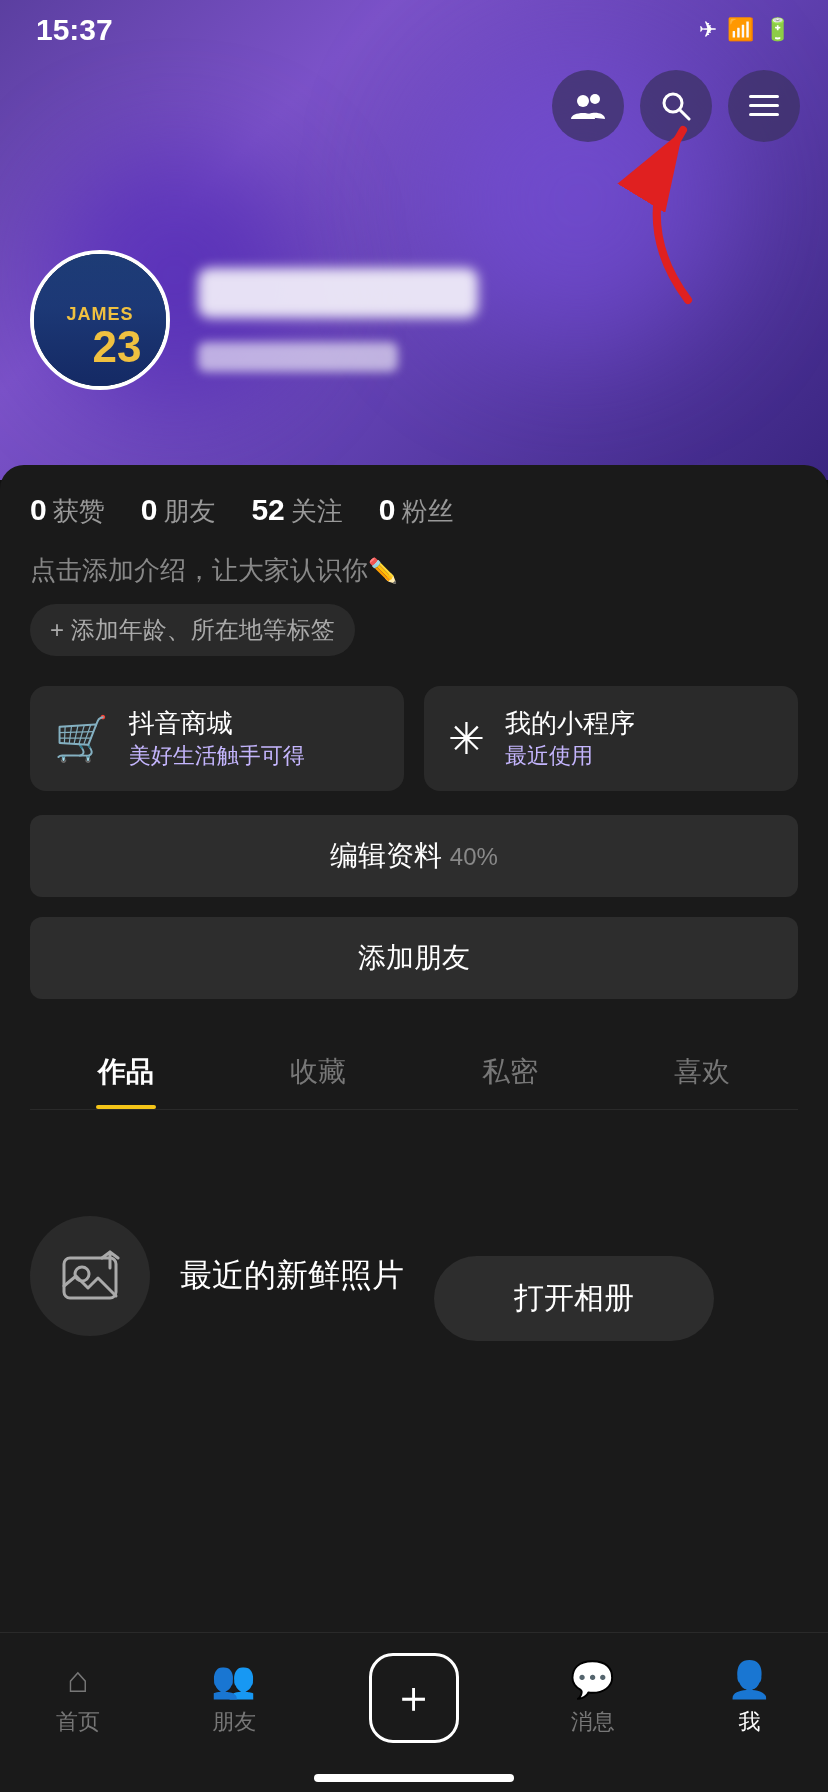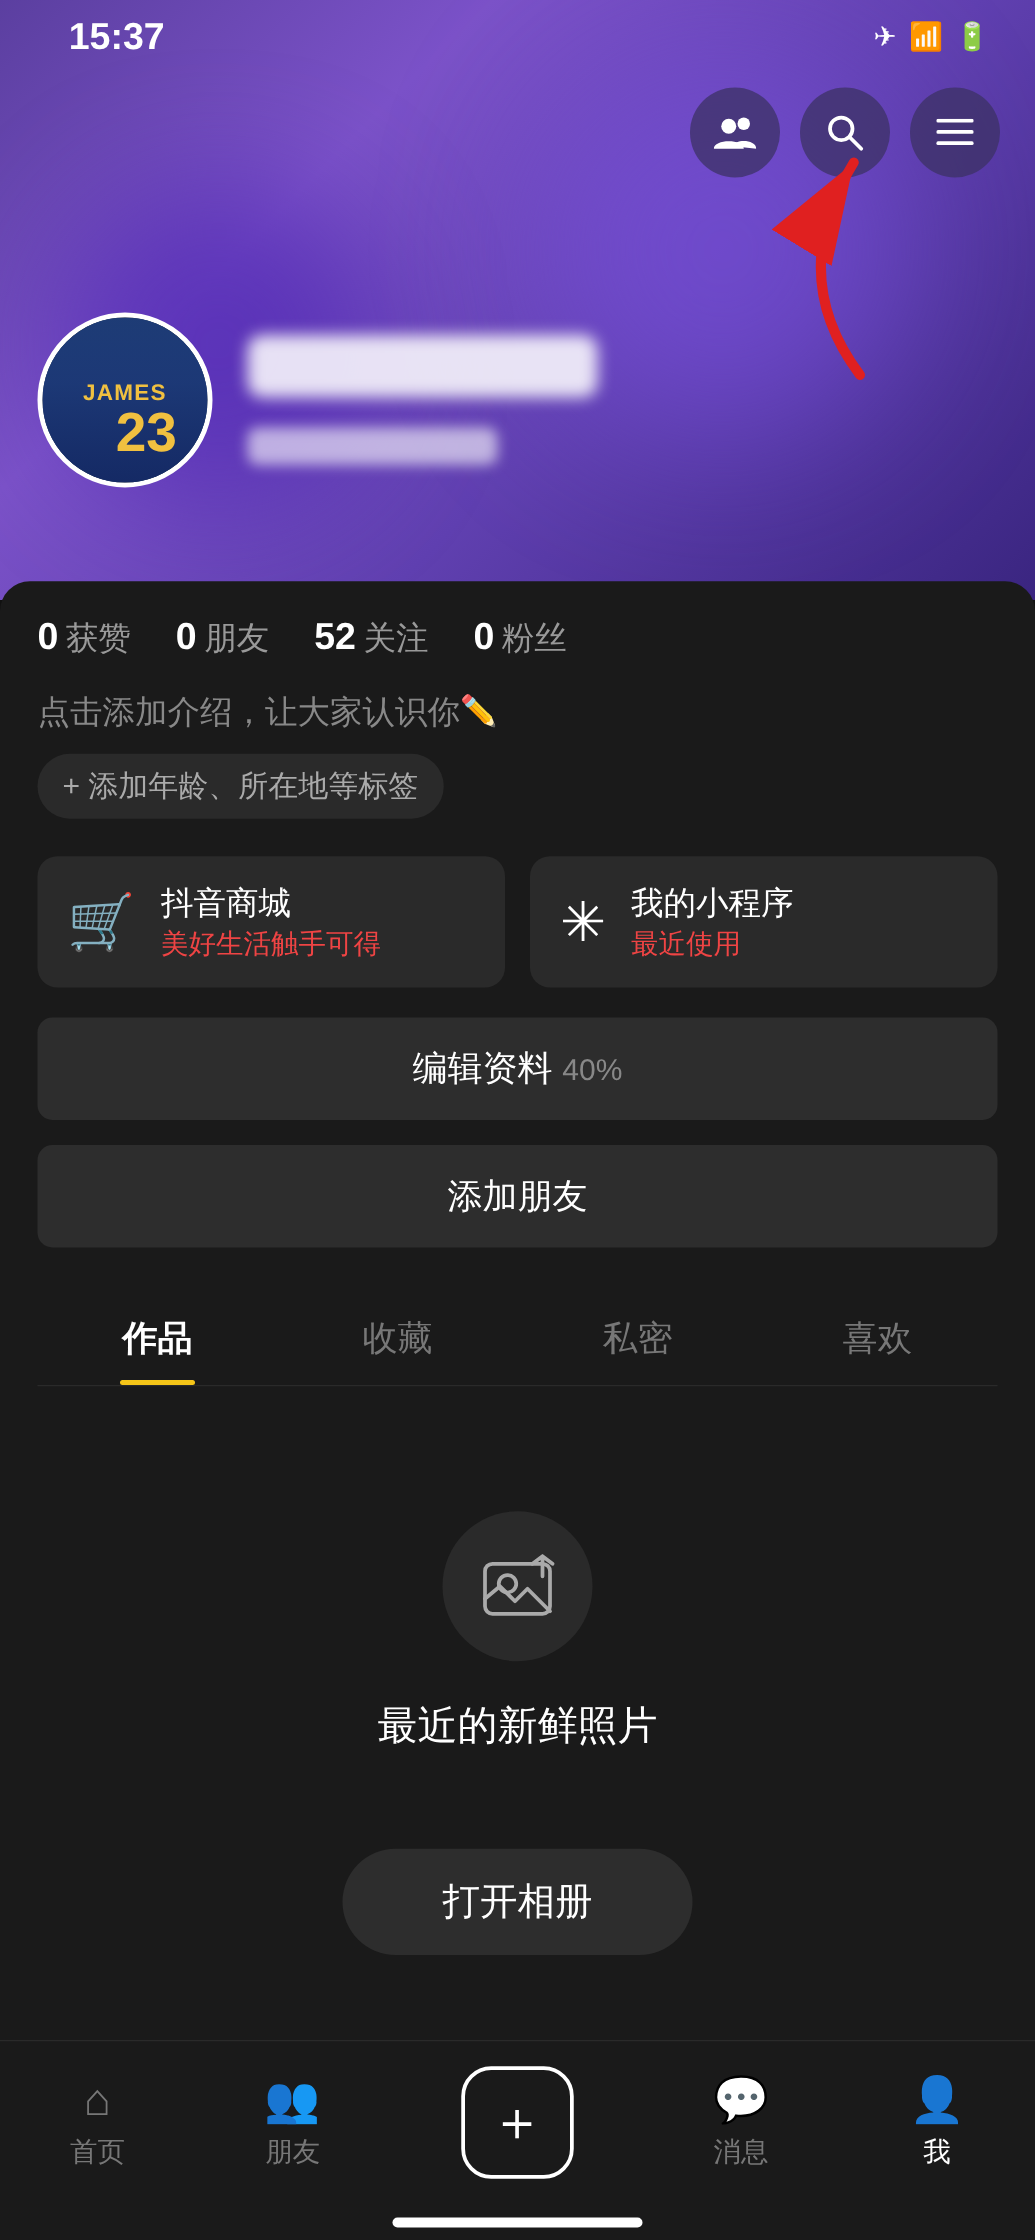--- a/index.html
+++ b/index.html
@@ -21,21 +21,20 @@
       display: flex;
       align-items: center;
       justify-content: space-between;
       padding: 0 36px;
       z-index: 10;
     }
     .status-time {
       color: white;
       font-size: 30px;
       font-weight: 600;
-      margin-left: 19px;
     }
     .status-icons {
       display: flex;
       align-items: center;
       gap: 10px;
     }
     .status-icon {
       color: white;
       font-size: 22px;
     }
@@ -253,21 +252,21 @@
     .service-text {
       display: flex;
       flex-direction: column;
     }
     .service-title {
       color: white;
       font-size: 26px;
       font-weight: 500;
     }
     .service-sub {
-      color: #ef4444;
+      color: #c4b5fd;
       font-size: 22px;
     }
 
     
     .action-buttons {
       display: flex;
       gap: 20px;
       margin-bottom: 36px;
       flex-direction: column;
     }
@@ -312,21 +311,21 @@
       bottom: 0; left: 50%;
       transform: translateX(-50%);
       width: 60px; height: 4px;
       background: #f5c518;
       border-radius: 2px;
     }
 
     
     .empty-state {
       display: flex;
-      flex-direction: column;
+      flex-direction: row;
       align-items: center;
       padding-top: 100px;
       gap: 30px;
     }
     .empty-icon-circle {
       width: 120px; height: 120px;
       border-radius: 50%;
       background: #2a2a2a;
       display: flex;
       align-items: center;

